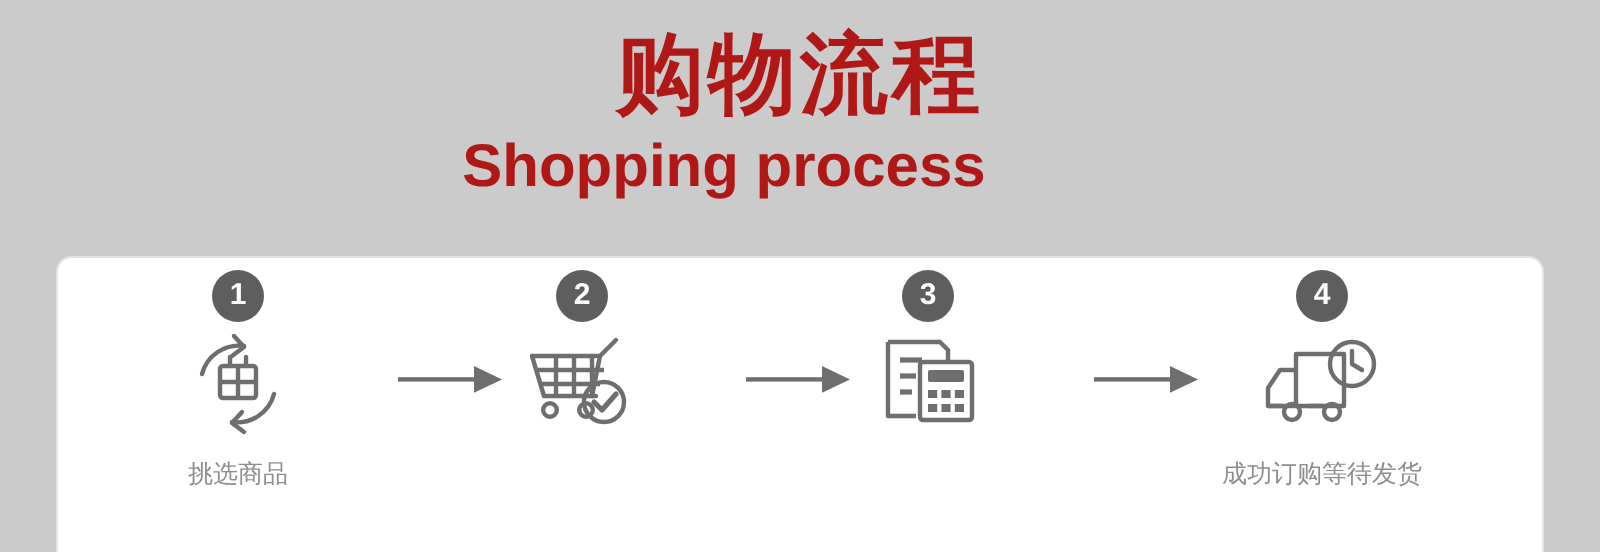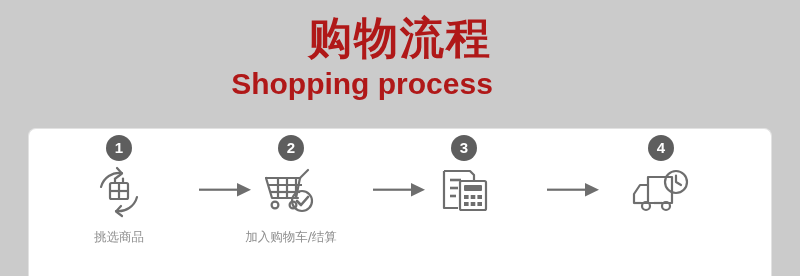--- a/index.html
+++ b/index.html
@@ -170,21 +170,20 @@
           <line x1="16" y1="12" x2="16" y2="32"></line>
           <line x1="25" y1="12" x2="25" y2="32"></line>
           <line x1="34" y1="12" x2="34" y2="32"></line>
           <path d="M38 12 L34 32" stroke-linecap="round"></path>
           <circle cx="13" cy="39" r="3.4"></circle>
           <circle cx="31" cy="39" r="3.4"></circle>
           <circle cx="40" cy="35" r="10"></circle>
           <polyline points="35,35 39,39 46,31" stroke-width="2.6" stroke-linecap="round" stroke-linejoin="round"></polyline>
         </svg>
       </div>
-      <div class="step-label">加入购物车/结算</div>
     </div>
 
     <div class="arrow arrow-2">
       <svg width="56" height="26" viewBox="0 0 56 26" fill="#6e6e6e">
         <rect x="2" y="11.6" width="42" height="2.2"></rect>
         <polygon points="40,6 54,12.7 40,19.4"></polygon>
       </svg>
     </div>
 
     <div class="step step-3">
@@ -224,16 +223,17 @@
           <path d="M18 10 H42 V36 H18 Z" stroke-linejoin="round"></path>
           <path d="M18 18 H10 L4 27 V36 H18" stroke-linejoin="round"></path>
           <line x1="4" y1="36" x2="11" y2="36"></line>
           <line x1="24" y1="36" x2="32" y2="36"></line>
           <circle cx="16" cy="39" r="4"></circle>
           <circle cx="36" cy="39" r="4"></circle>
           <circle cx="46" cy="15" r="11"></circle>
           <polyline points="46,8.5 46,15 51,18" stroke-linecap="round" stroke-linejoin="round"></polyline>
         </svg>
       </div>
+      <div class="step-label">成功订购等待发货</div>
     </div>
 
   </div>
 </div>
 
 </body></html>

